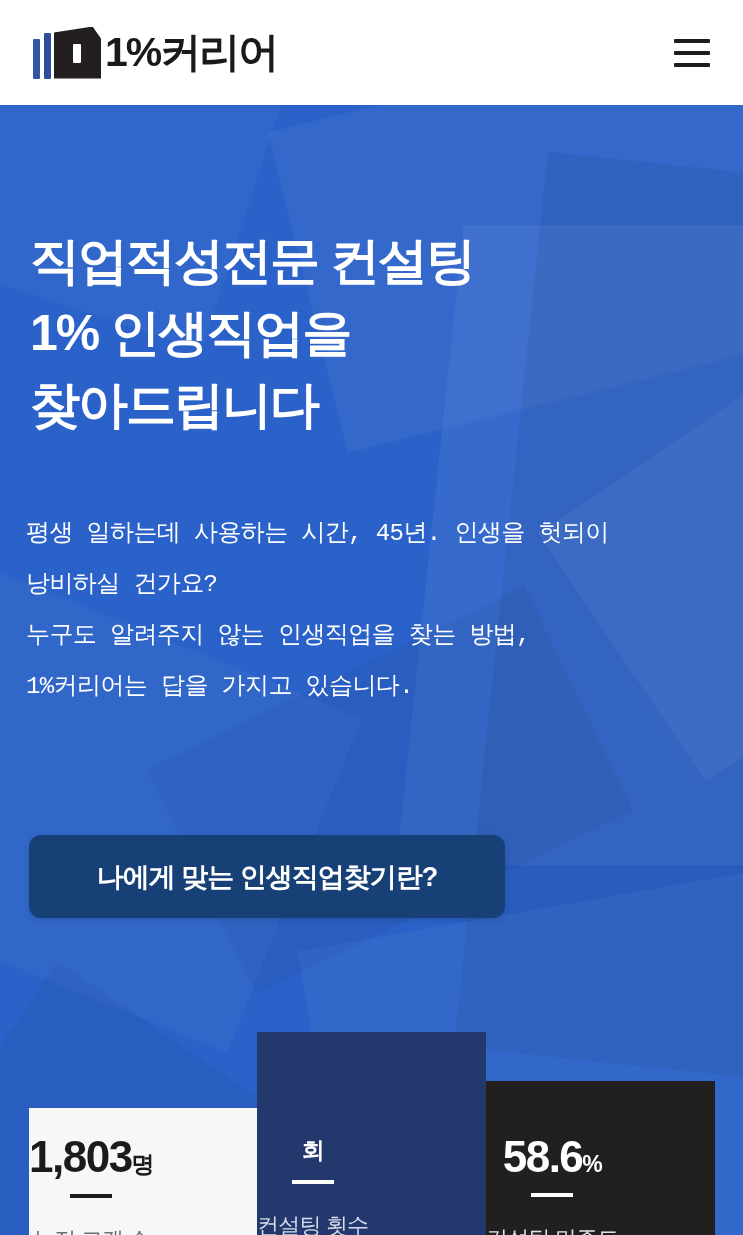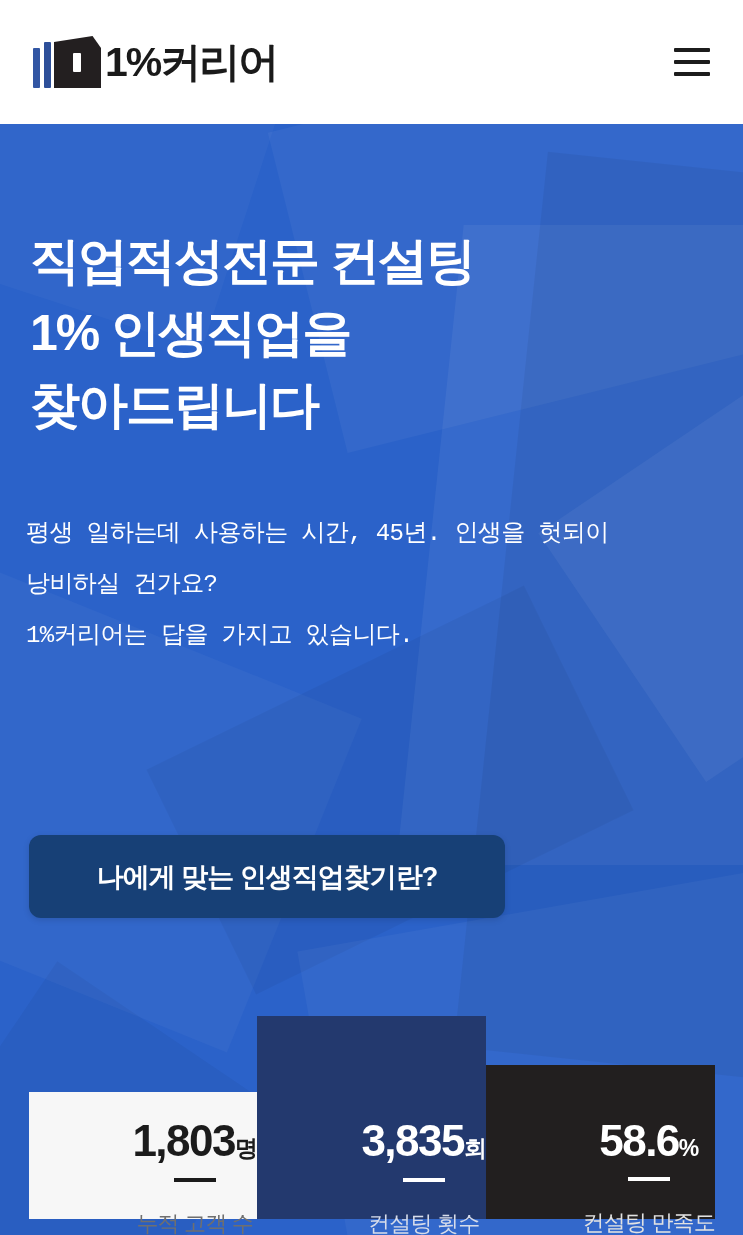--- a/index.html
+++ b/index.html
@@ -18,21 +18,21 @@
     width:743px;
     height:1235px;
     overflow:hidden;
   }
 
   
   .header {
     position:absolute;
     top:0; left:0;
     width:743px;
-    height:124px;
+    height:105px;
     background:#ffffff;
     display:flex;
     align-items:center;
     justify-content:space-between;
     padding:0 30px 0 33px;
     z-index:40;
   }
 
   .logo {
     display:flex;
@@ -221,24 +221,24 @@
   .stats {
     position:absolute;
     top:915px;
     left:0;
     width:743px;
     height:215px;
   }
 
   .stat-card {
     position:absolute;
-    bottom:16px;
+    bottom:0;
     display:flex;
     flex-direction:column;
-    align-items:flex-end;
+    align-items:flex-start;
     margin-top:28px;
   }
 
   .stat-card.white {
     left:29px;
     width:228px;
     height:127px;
     background:#f7f7f7;
   }
   .stat-card.navy {
@@ -337,20 +337,21 @@
 
     <h1 class="headline">
       <span class="hl-line">직업적성전문 컨설팅</span>
       <span class="hl-line"><span class="accent">1% 인생직업</span><span>을</span></span>
       <span class="hl-line">찾아드립니다</span>
     </h1>
 
     <p class="subcopy">
       <span class="sc-line">평생 일하는데 사용하는 시간, 45년. 인생을 헛되이</span>
       <span class="sc-line">낭비하실 건가요?</span>
+      <span class="sc-line">누구도 알려주지 않는 인생직업을 찾는 방법,</span>
       <span class="sc-line">1%커리어는 답을 가지고 있습니다.</span>
     </p>
 
     <button class="cta">나에게 맞는 인생직업찾기란?</button>
 
     <div class="stats">
 
       <div class="stat-card white">
         <div class="inner">
           <div class="val-row">
@@ -358,21 +359,20 @@
             <span class="stat-unit">명</span>
           </div>
           <div class="stat-rule"></div>
           <div class="stat-label">누적 고객 수</div>
         </div>
       </div>
 
       <div class="stat-card navy">
         <div class="inner">
           <div class="val-row">
-            <span class="stat-value">3,835</span>
             <span class="stat-unit">회</span>
           </div>
           <div class="stat-rule"></div>
           <div class="stat-label">컨설팅 횟수</div>
         </div>
       </div>
 
       <div class="stat-card black">
         <div class="inner">
           <div class="val-row">

